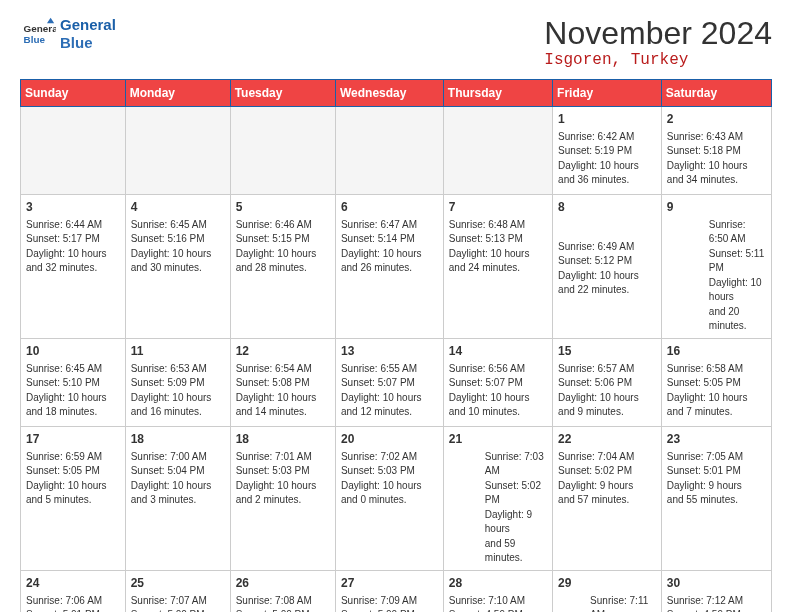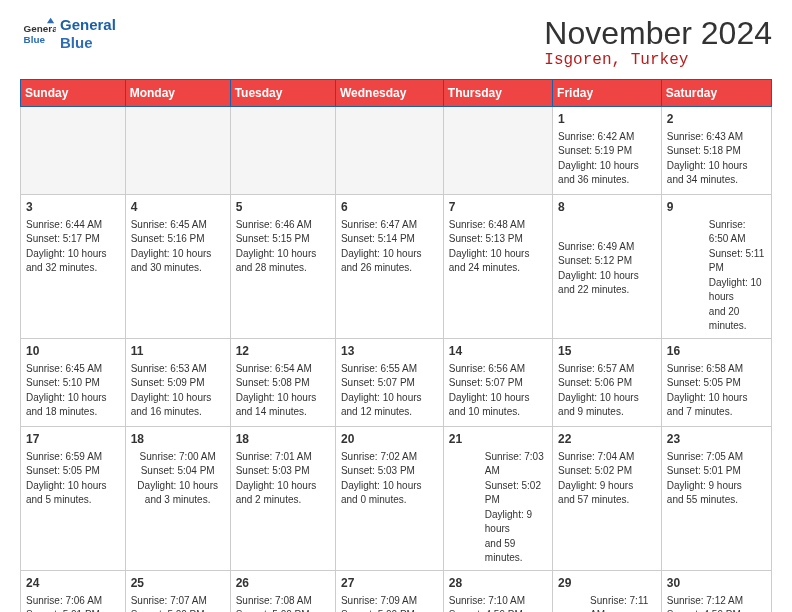--- a/index.html
+++ b/index.html
@@ -264,21 +264,21 @@
         <tr>
           <td>
             <span class="day-number">17</span>
             <div class="day-info" style="white-space: pre-wrap;">Sunrise: 6:59 AM
 Sunset: 5:05 PM
 Daylight: 10 hours
 and 5 minutes.</div>
           </td>
           <td>
             <span class="day-number">18</span>
-            <div class="day-info" style="white-space: pre-wrap; text-align: center;">Sunrise: 7:00 AM
+            <div class="day-info" style="white-space: pre-wrap;">Sunrise: 7:00 AM
 Sunset: 5:04 PM
 Daylight: 10 hours
 and 3 minutes.</div>
           </td>
           <td>
             <span class="day-number">18</span>
             <div class="day-info" style="white-space: pre-wrap;">Sunrise: 7:01 AM
 Sunset: 5:03 PM
 Daylight: 10 hours
 and 2 minutes.</div>

